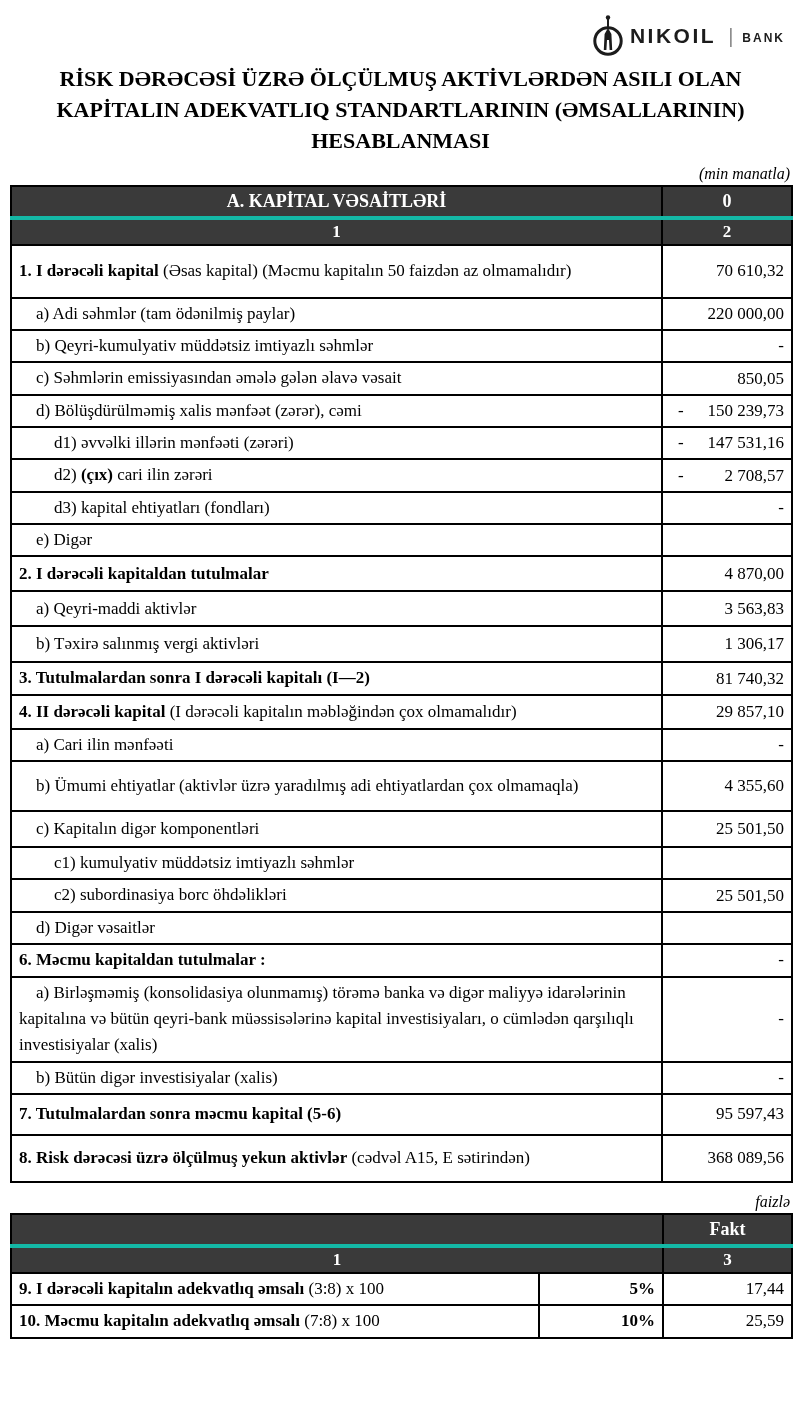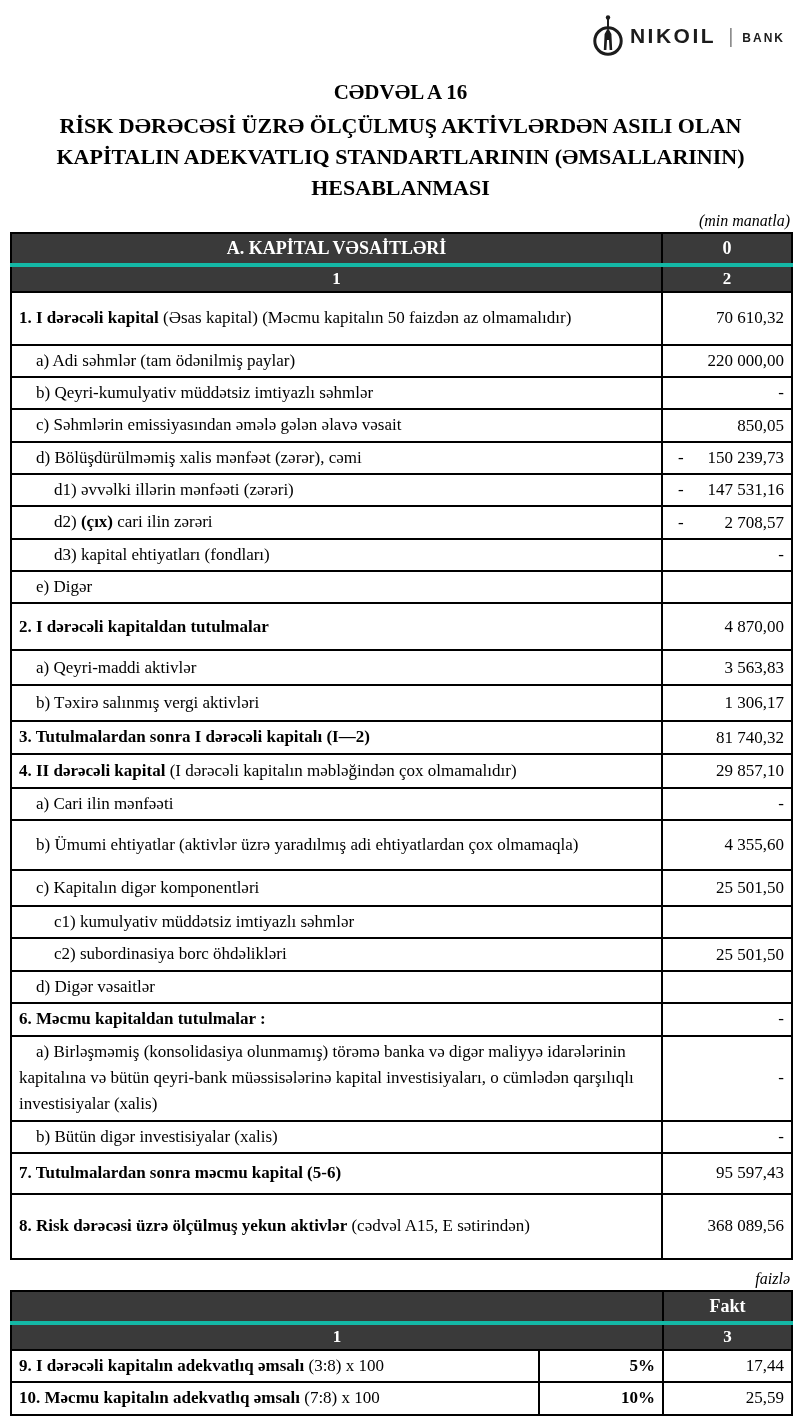--- a/index.html
+++ b/index.html
@@ -57,21 +57,20 @@
             <path d="M16 14 L12.6 20 L11.8 36 L14.4 36 L15 26 L17 26 L17.6 36 L20.2 36 L19.4 20 Z" stroke="none"></path>
           </g>
         </svg>
       </span>
       <span class="logo-name">NIKOIL</span>
       <span class="logo-sep">|</span>
       <span class="logo-bank">BANK</span>
     </div>
   </div>
 
-  <div class="title-code">CƏDVƏL A 16</div>
   <div class="title-main">RİSK DƏRƏCƏSİ ÜZRƏ ÖLÇÜLMUŞ AKTİVLƏRDƏN ASILI OLAN KAPİTALIN ADEKVATLIQ STANDARTLARININ (ƏMSALLARININ) HESABLANMASI</div>
 
   <div class="unit-note">(min manatla)</div>
 
   <table class="main-table">
     <colgroup>
         <col style="width:651px">
         <col style="width:130px">
       </colgroup>
     <thead>
@@ -114,21 +113,21 @@
           <td class="val"><span class="m">-</span><span>2 708,57</span></td>
         </tr>
         <tr style="height: 31px;">
           <td class="lbl ind2"><span>d3) kapital ehtiyatları (fondları)</span></td>
           <td class="val"><span>-</span></td>
         </tr>
         <tr style="height: 31px;">
           <td class="lbl ind1"><span>e) Digər</span></td>
           <td class="val"><span></span></td>
         </tr>
-        <tr style="height: 47px; margin-left: 46px;">
+        <tr style="height: 35px; margin-left: 46px;">
           <td class="lbl"><span class="b">2. I dərəcəli kapitaldan tutulmalar</span></td>
           <td class="val"><span>4 870,00</span></td>
         </tr>
         <tr style="height: 35px;">
           <td class="lbl ind1"><span>a) Qeyri-maddi aktivlər</span></td>
           <td class="val"><span>3 563,83</span></td>
         </tr>
         <tr style="height: 36px;">
           <td class="lbl ind1"><span>b) Təxirə salınmış vergi aktivləri</span></td>
           <td class="val"><span>1 306,17</span></td>
@@ -174,21 +173,21 @@
           <td class="val"><span>-</span></td>
         </tr>
         <tr style="height: 30px;">
           <td class="lbl ind1"><span>b) Bütün digər investisiyalar (xalis)</span></td>
           <td class="val"><span>-</span></td>
         </tr>
         <tr style="height: 41px;">
           <td class="lbl"><span class="b">7. Tutulmalardan sonra məcmu kapital (5-6)</span></td>
           <td class="val"><span>95 597,43</span></td>
         </tr>
-        <tr style="height: 65px;">
+        <tr style="height: 47px;">
           <td class="lbl"><span class="b">8. Risk dərəcəsi üzrə ölçülmuş yekun aktivlər</span><span> (cədvəl A15, E sətirindən)</span></td>
           <td class="val"><span>368 089,56</span></td>
         </tr>
       </tbody>
   </table>
 
   <div class="unit-note second">faizlə</div>
 
   <table class="ratio-table">
     <colgroup>

